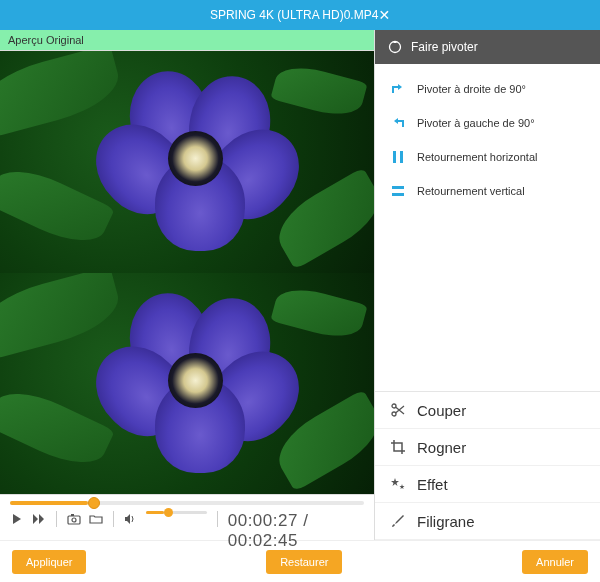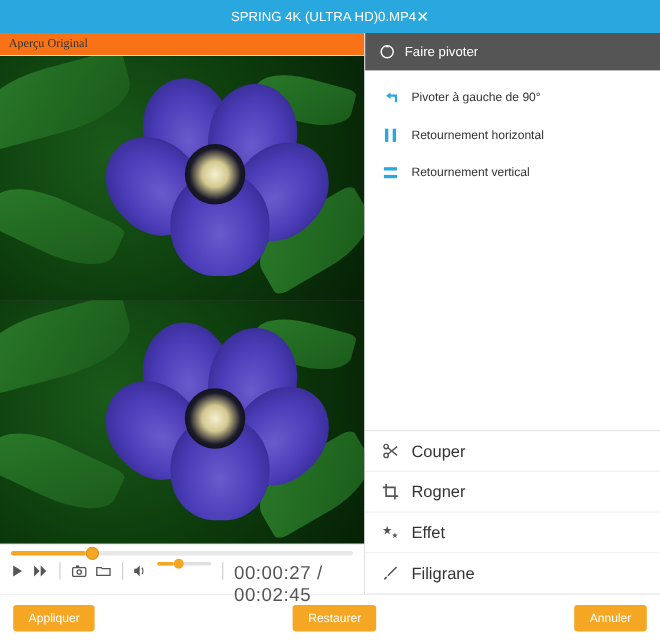--- a/index.html
+++ b/index.html
@@ -4,21 +4,21 @@
 <style>
 * { margin: 0; padding: 0; box-sizing: border-box; font-family: Arial, sans-serif; }
 body { width: 600px; height: 582px; background: #fff; overflow: hidden; }
 
 .titlebar { background: #29a8df; color: #fff; height: 30px; display: flex; align-items: center; padding: 0 10px; justify-content: center; font-size: 12px; }
 .titlebar .close { cursor: pointer; font-size: 14px; }
 
 .main { display: flex; height: 510px; }
 
 .left { flex: 1; display: flex; flex-direction: column; border-right: 1px solid #ddd; }
-.preview-label { font-size: 11px; padding: 4px 8px; color: #333; border-bottom: 1px solid #ddd; background:#f97316;font-family:Liberation Serif, serif;}
+.preview-label { font-size: 11px; padding: 4px 8px; color: #333; border-bottom: 1px solid #ddd; background:#86efac;}
 .preview { flex: 1; background: #000; position: relative; overflow: hidden; }
 
 .flower-scene { width:100%; height:100%; position:relative;
   background: radial-gradient(circle at 30% 40%, #1a5a1a 0%, #0d3d0d 50%, #062006 100%);
 }
 .leaf { position:absolute; background:linear-gradient(135deg,#2a7a2a,#1a5a1a); border-radius: 50% 10% 50% 10%; }
 .leaf.l1{width:140px;height:60px;top:10px;left:-20px;transform:rotate(-15deg);}
 .leaf.l2{width:120px;height:50px;top:130px;left:-10px;transform:rotate(25deg);}
 .leaf.l3{width:110px;height:55px;top:140px;right:-10px;transform:rotate(-30deg);}
 .leaf.l4{width:90px;height:40px;top:20px;right:10px;transform:rotate(15deg);}
@@ -36,21 +36,21 @@
 .progress-fill{height:100%; background:#f5a623; width:22%; border-radius:2px;}
 .progress-thumb{position:absolute; top:-4px; left:22%; width:12px;height:12px;background:#f5a623;border-radius:50%;border:1px solid #e09010;}
 .ctrl-row { display:flex; align-items:flex-start; padding: 4px 10px; font-size:17px; color:#555; gap:8px;}
 .ctrl-ic{width:16px;height:16px;display:flex;align-items:center;justify-content:center;cursor:pointer;color:#555;}
 .divider{width:1px;height:16px;background:#ccc;margin:0 2px;}
 .vol-slider{width:70px;height:3px;background:#e0e0e0;position:relative;border-radius:2px;}
 .vol-fill{height:100%;width:30%;background:#f5a623;border-radius:2px;}
 .vol-thumb{position:absolute;top:-3px;left:30%;width:9px;height:9px;background:#f5a623;border-radius:50%;}
 .time{margin-left:auto;letter-spacing:0.5px;}
 
-.right { width: 268px; display:flex; flex-direction:column; background:#fff;}
+.right { width: 225px; display:flex; flex-direction:column; background:#fff;}
 .section-header { background:#555; color:#fff; height:34px; display:flex; align-items:center; padding:0 12px; font-size:12px; gap:8px;}
 .rotate-options{padding:8px 0; flex:0 0 auto;}
 .opt{display:flex;align-items:center;gap:10px;padding:8px 14px;font-size:11px;color:#333;cursor:pointer;}
 .opt-ic{width:18px;height:18px;display:flex;align-items:center;justify-content:center;color:#29a8df;}
 .spacer{flex:1;}
 .tools{border-top:1px solid #e5e5e5;}
 .tool{display:flex;align-items:center;gap:10px;padding:9px 14px;font-size:15px;color:#333;cursor:pointer;border-bottom:1px solid #f0f0f0;}
 .tool-ic{width:18px;height:18px;display:flex;align-items:center;justify-content:center;color:#555;}
 
 .footer{height:42px;display:flex;align-items:center;justify-content:space-between;padding:0 12px;gap:8px;background:#fff;border-top:1px solid #eee;}
@@ -158,20 +158,29 @@
             <path d="M8 2 L6 4 L10 4 Z" fill="#fff"></path>
           </svg>
       </span>
       <span>Faire pivoter</span>
     </div>
 
     <div class="rotate-options">
       <div class="opt">
         <span class="opt-ic">
           <svg width="16" height="16" viewBox="0 0 16 16">
+              <path d="M3 12 L3 6 L10 6" fill="none" stroke="#29a8df" stroke-width="2"></path>
+              <path d="M8 3 L12 6 L8 9 Z" fill="#29a8df"></path>
+            </svg>
+        </span>
+        <span>Pivoter à droite de 90°</span>
+      </div>
+      <div class="opt">
+        <span class="opt-ic">
+          <svg width="16" height="16" viewBox="0 0 16 16">
               <path d="M13 12 L13 6 L6 6" fill="none" stroke="#29a8df" stroke-width="2"></path>
               <path d="M8 3 L4 6 L8 9 Z" fill="#29a8df"></path>
             </svg>
         </span>
         <span>Pivoter à gauche de 90°</span>
       </div>
       <div class="opt">
         <span class="opt-ic">
           <svg width="16" height="16" viewBox="0 0 16 16">
               <rect x="3" y="2" width="3" height="12" fill="#29a8df"></rect>

